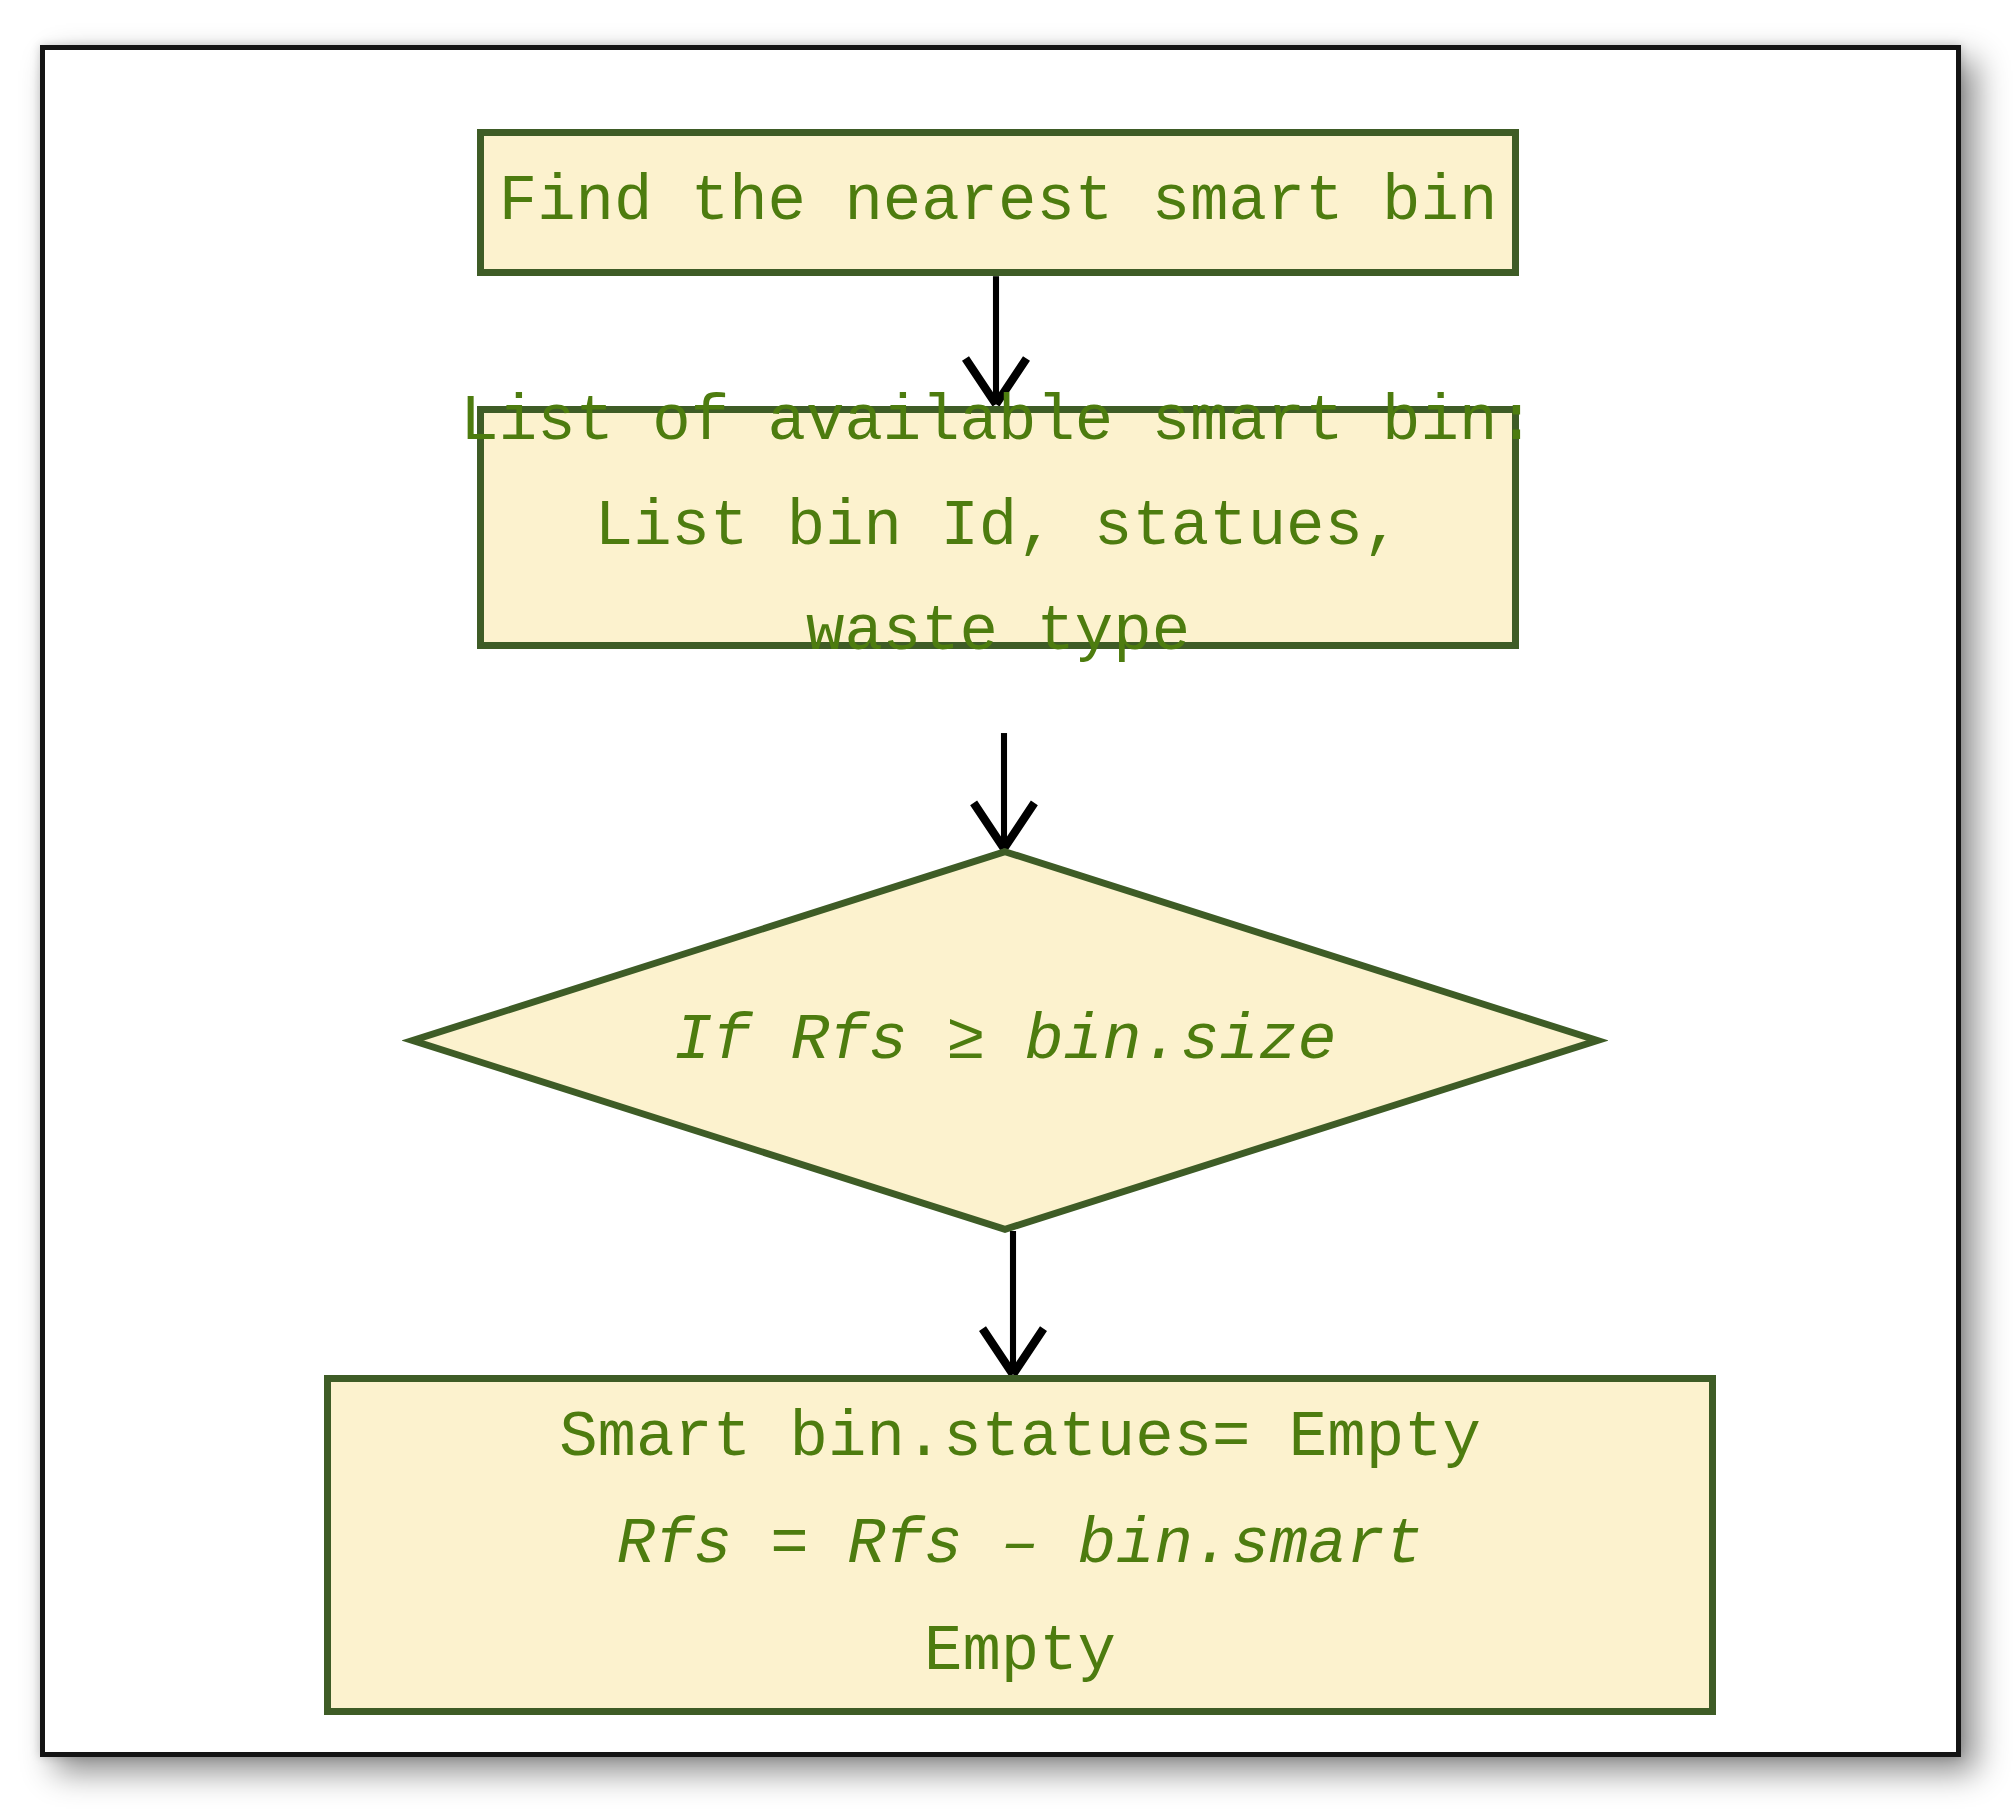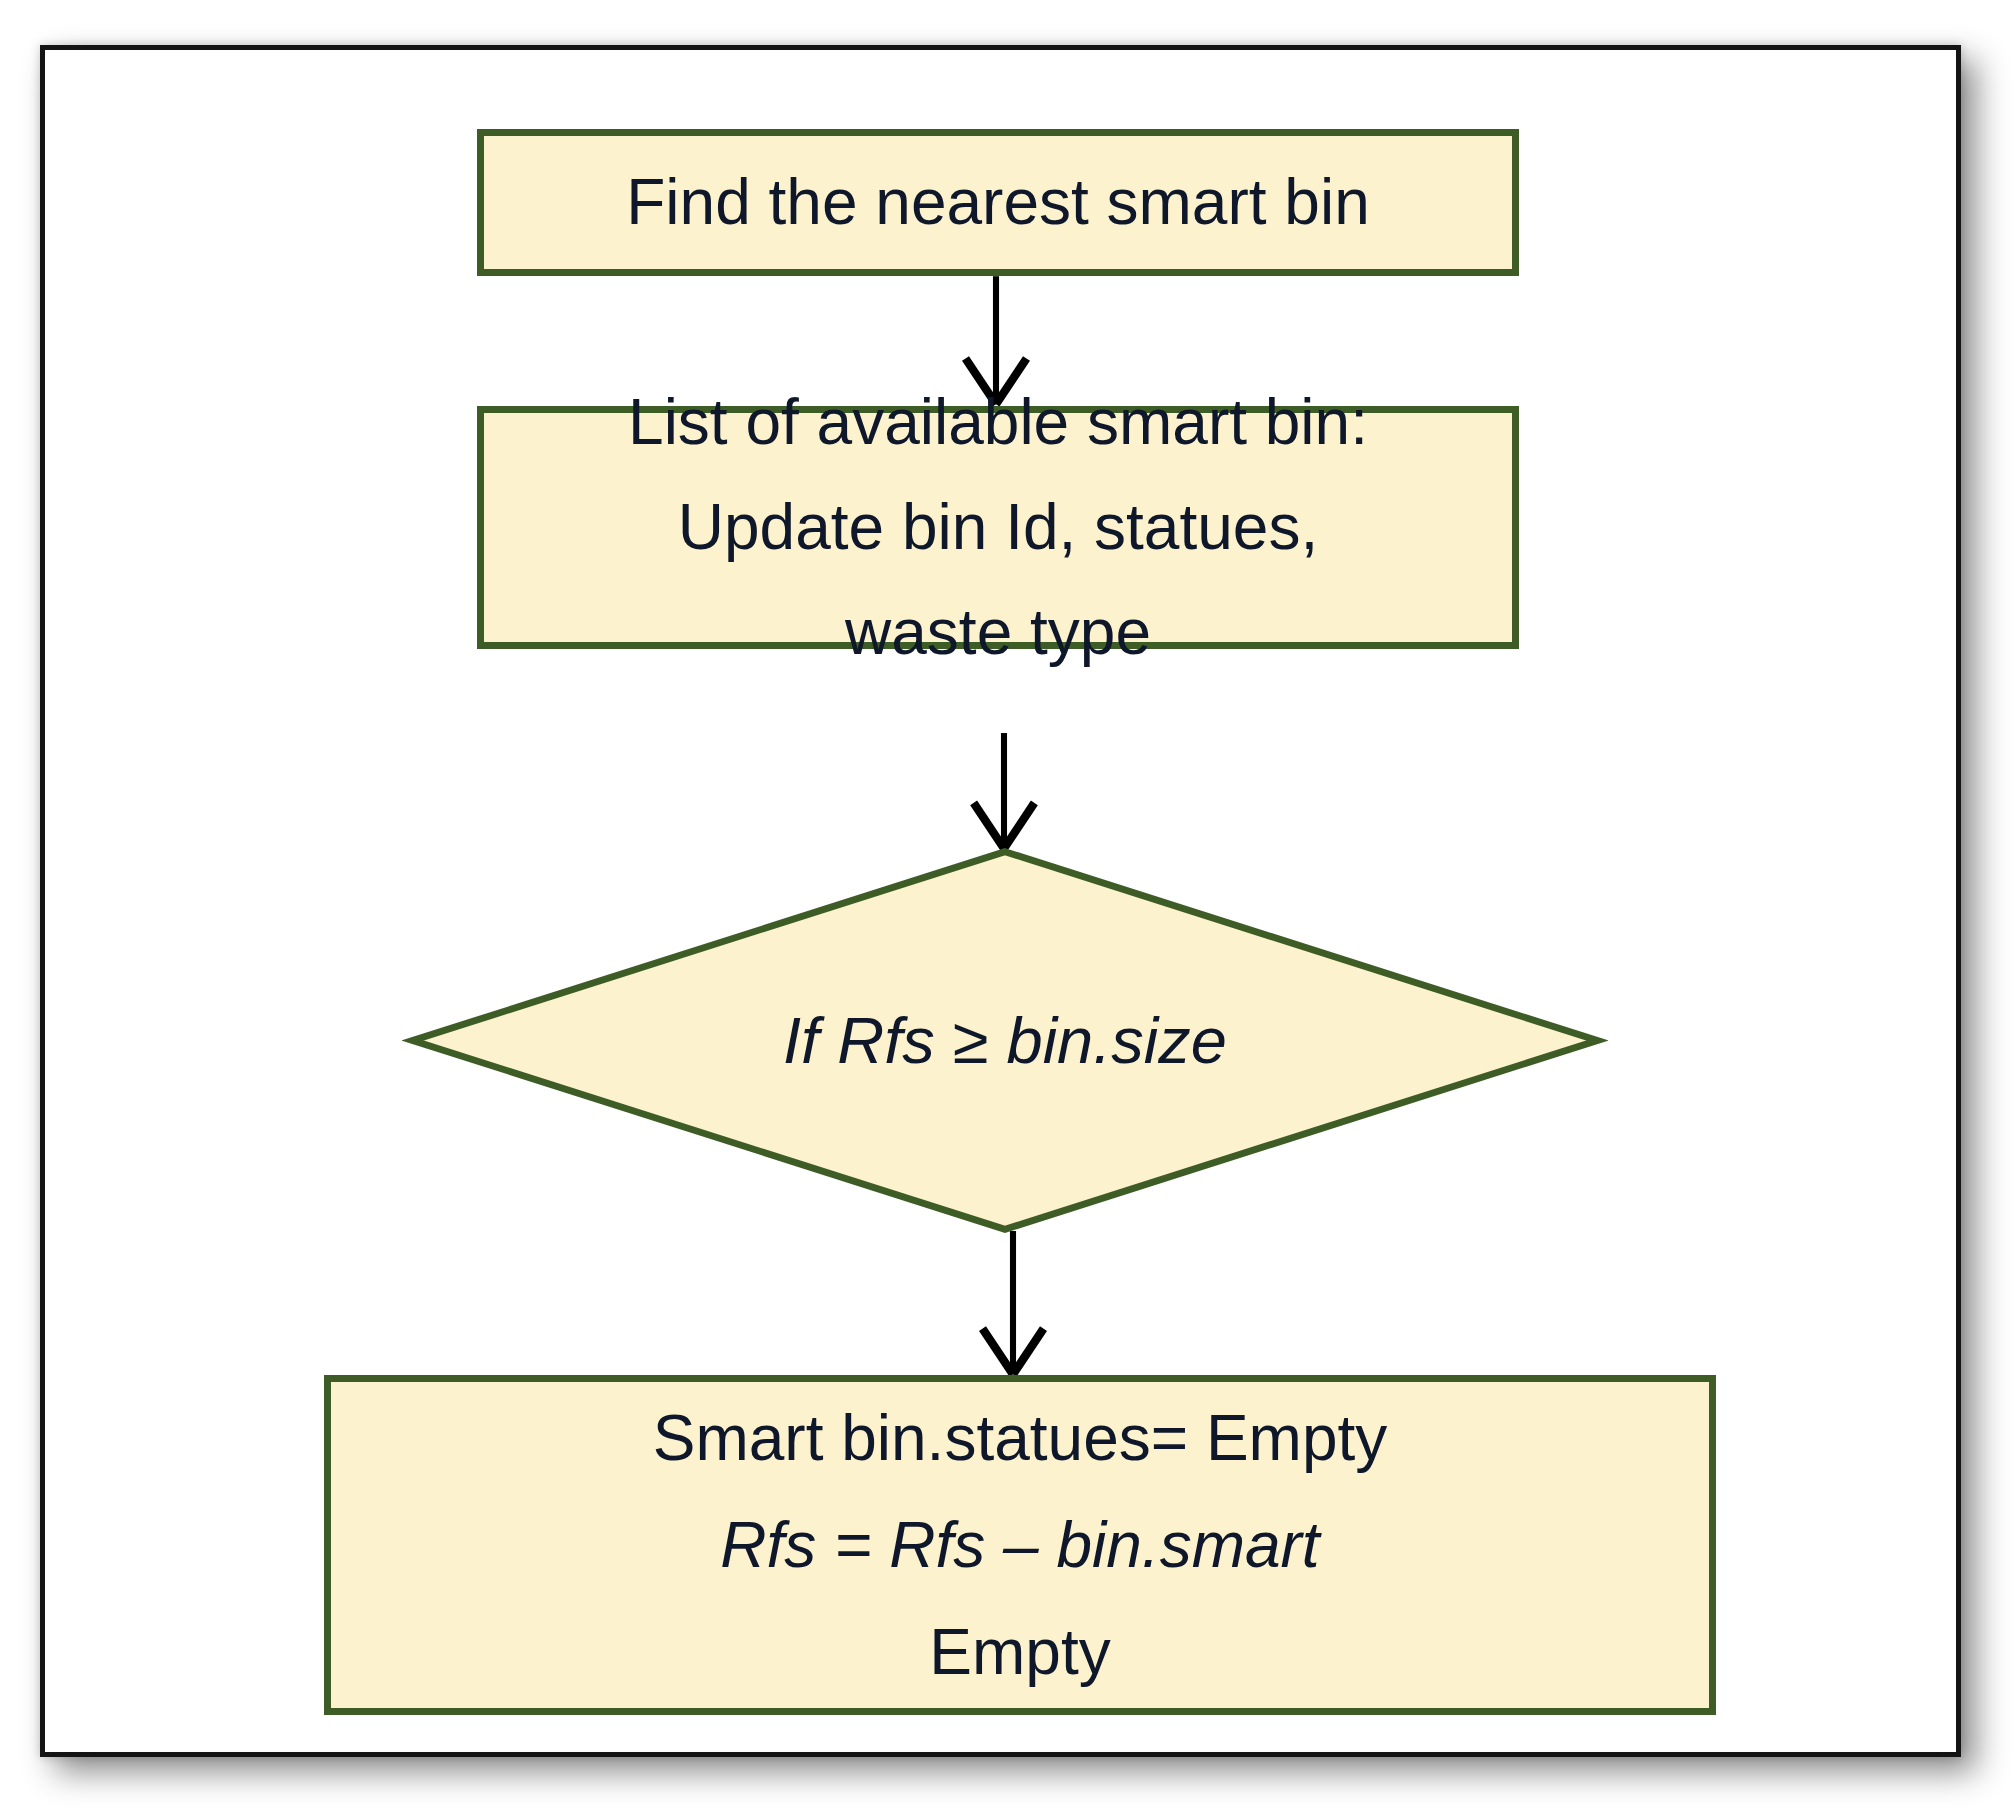--- a/index.html
+++ b/index.html
@@ -6,22 +6,22 @@
     margin: 0;
     padding: 0;
     background: #ffffff;
   }
   .canvas {
     position: relative;
     width: 2015px;
     height: 1818px;
     background: #ffffff;
     overflow: hidden;
-    font-family: Liberation Sans, sans-serif;
-    color: #0f172a;
+    font-family: Liberation Mono, monospace;
+    color: #4d7c0f;
   }
   .frame {
     position: absolute;
     left: 40px;
     top: 45px;
     width: 1921px;
     height: 1712px;
     box-sizing: border-box;
     border: 5.3px solid #141414;
     background: #ffffff;
@@ -95,21 +95,21 @@
     <div class="node-line">Find the nearest smart bin</div>
   </div>
 
   <svg class="arrow" style="left:935px; top:273px;" width="122" height="136" viewBox="0 0 160 178">
     <line x1="80" y1="4" x2="80" y2="170" stroke-width="8"></line>
     <path d="M40 112 L80 172 M120 112 L80 172" stroke-width="11"></path>
   </svg>
 
   <div class="node node-list">
     <div class="node-line">List of available smart bin:</div>
-    <div class="node-line">Update bin Id, statues,</div>
+    <div class="node-line">List bin Id, statues,</div>
     <div class="node-line">waste type</div>
   </div>
 
   <svg class="arrow" style="left:943px; top:730px;" width="122" height="123" viewBox="0 0 160 162">
     <line x1="80" y1="4" x2="80" y2="154" stroke-width="8"></line>
     <path d="M40 96 L80 156 M120 96 L80 156" stroke-width="11"></path>
   </svg>
 
   <svg class="diamond-svg" style="left:402px; top:841px;" width="1206" height="399" viewBox="0 0 1584 524">
     <polygon points="792,14 1570,262 792,510 14,262" fill="#fcf2ce" stroke="#3e5c26" stroke-width="9"></polygon>

